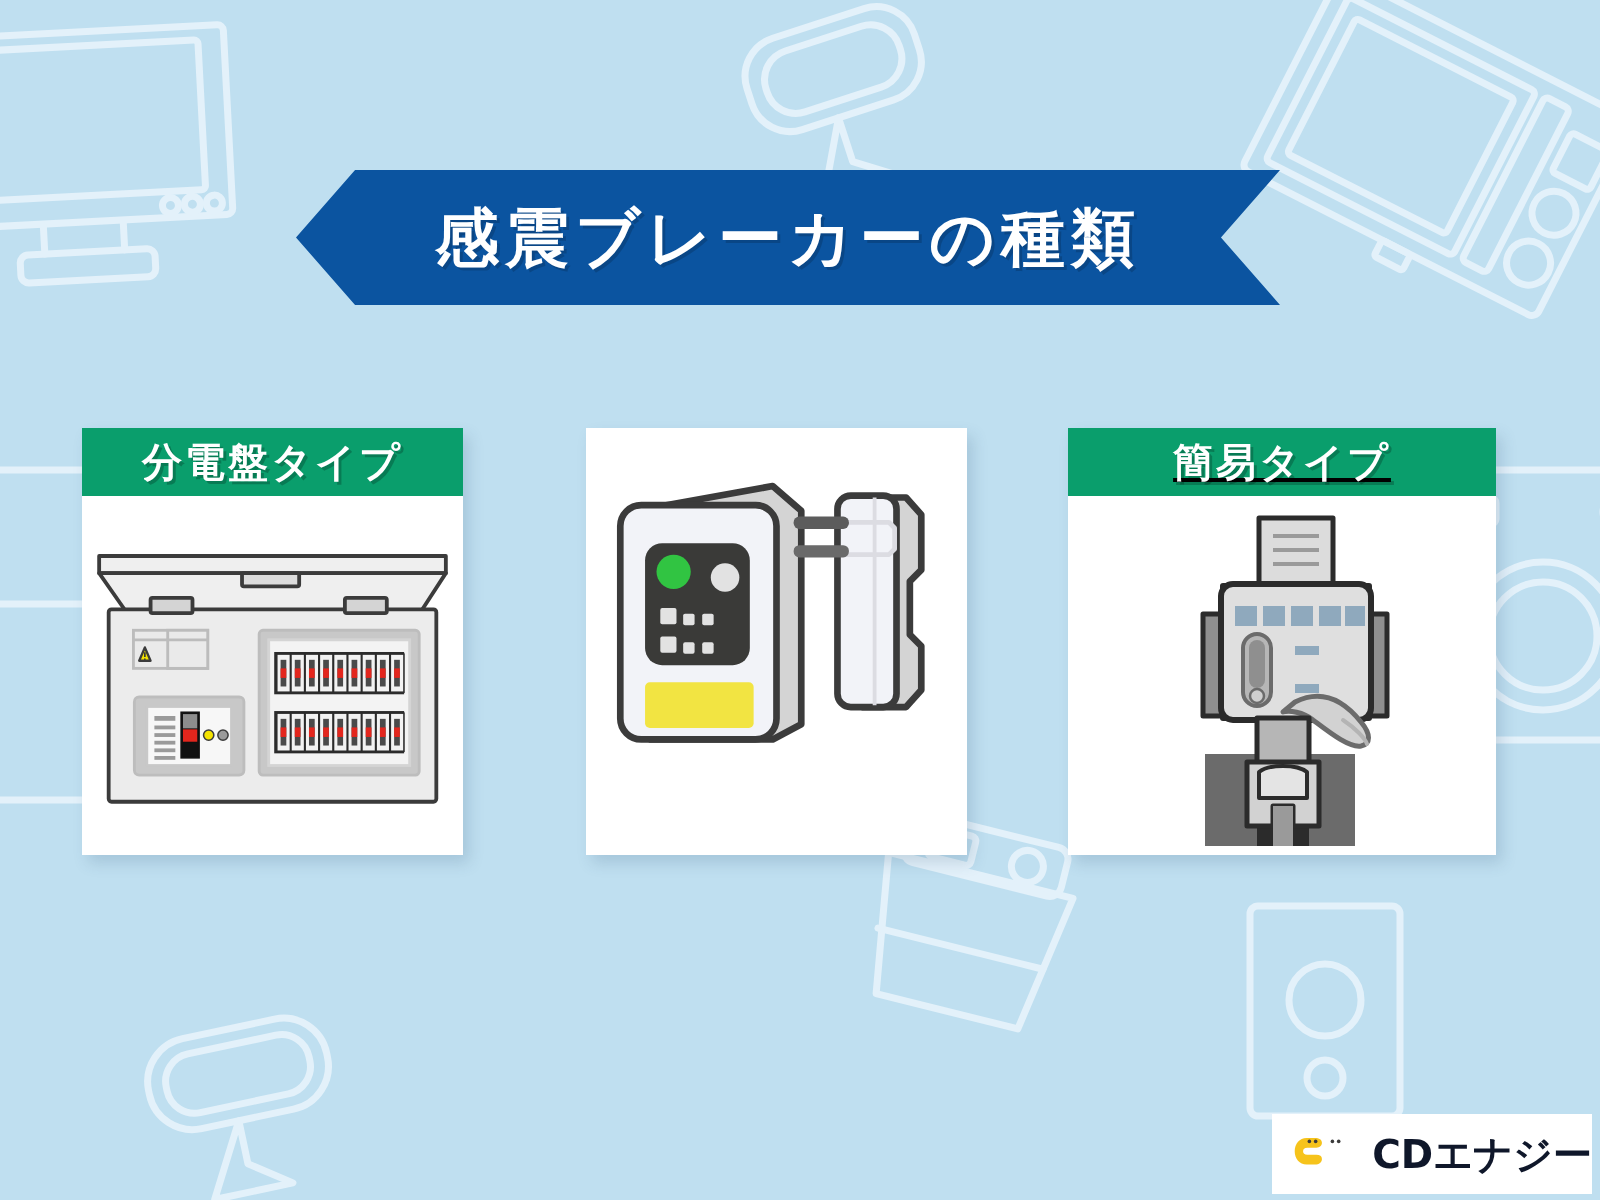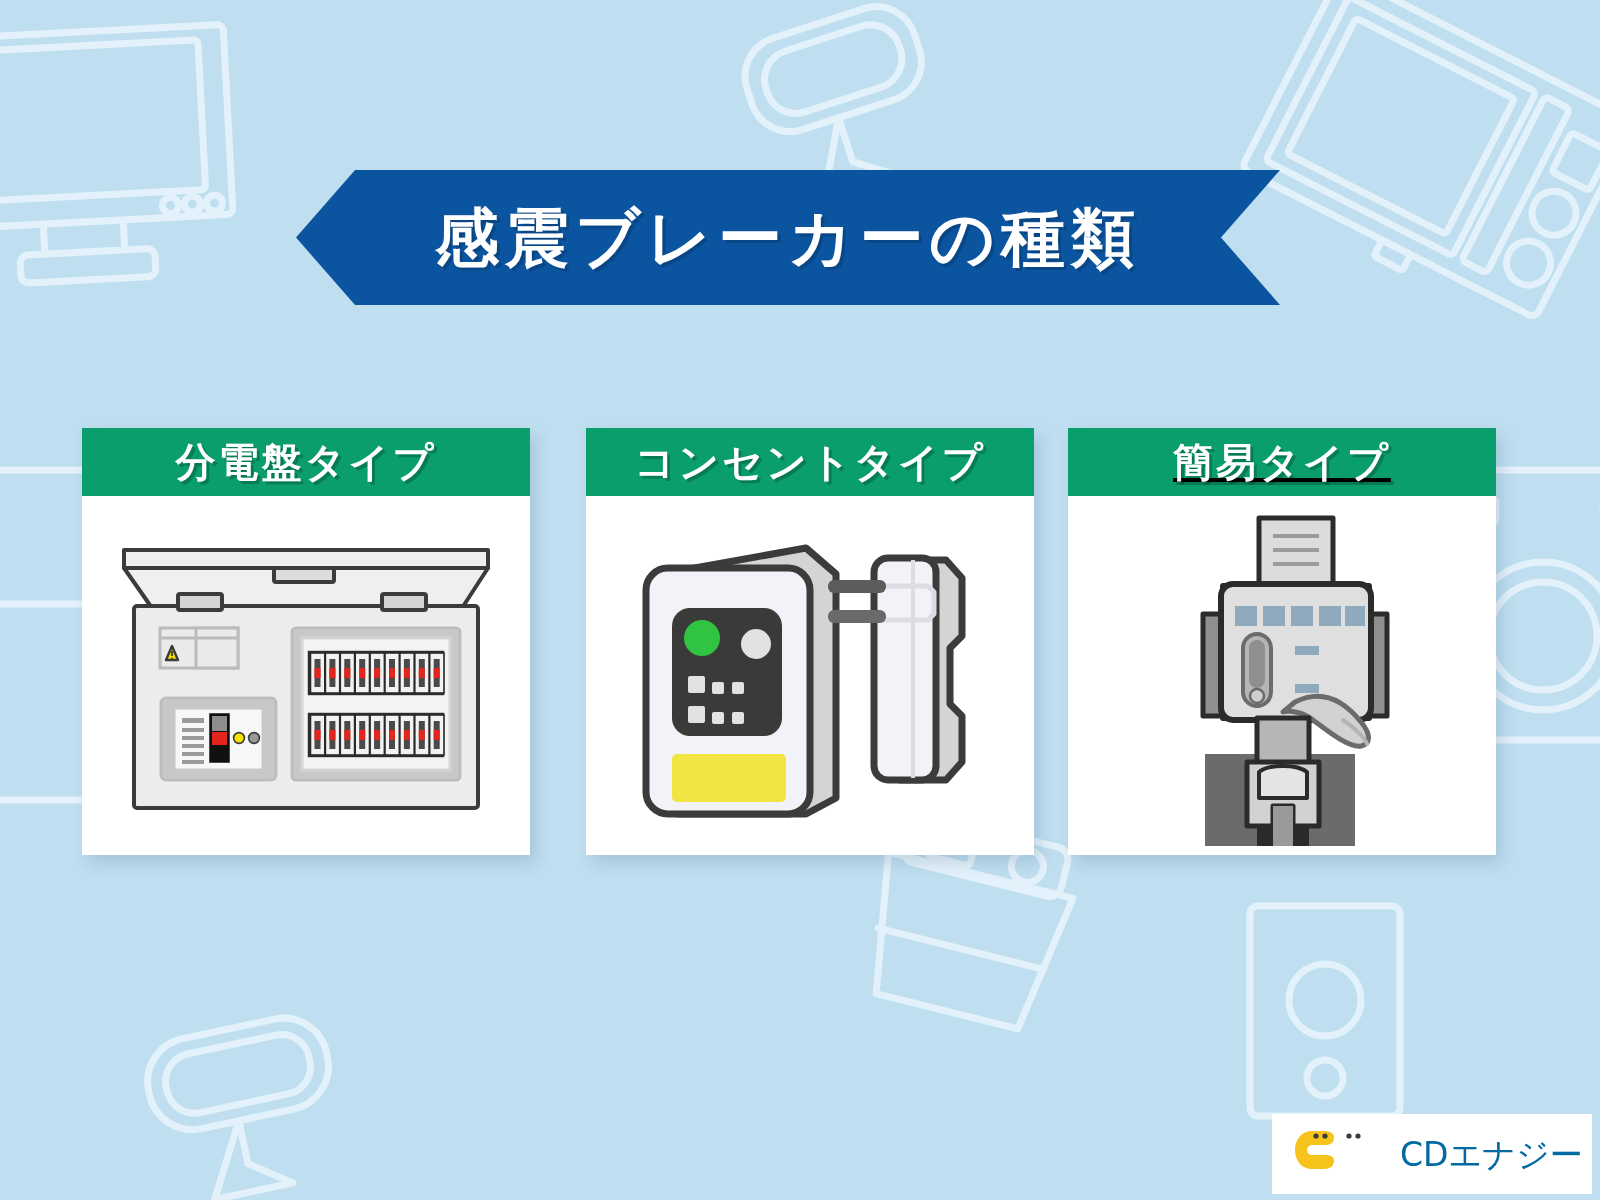--- a/index.html
+++ b/index.html
@@ -27,21 +27,21 @@
     font-weight:bold;
     letter-spacing:6px;
     line-height:1;
     white-space:nowrap;
     text-shadow:3px 3px 0 rgba(0,0,0,0.16);
     font-family:"DejaVu Sans","Liberation Sans",sans-serif;
   }
 
   
   .card{
-    position:absolute;top:428px;width:448px;height:427px;
+    position:absolute;top:428px;width:381px;height:427px;
     box-shadow:6px 8px 14px rgba(40,80,110,0.17);
     background:#ffffff;
     overflow:hidden;
   }
   #card-0{left:82px;}
   #card-1{left:586px;}
   #card-2{left:1068px;width:428px;text-decoration:underline;}
   .card-header{
     height:68px;background:#0a9e6c;
     display:flex;align-items:center;justify-content:center;
@@ -57,21 +57,21 @@
     background:#ffffff;
   }
 
   
   .logo-box{
     position:absolute;left:1272px;top:1114px;width:320px;height:80px;
     background:#ffffff;display:flex;align-items:center;padding-left:22px;
     box-sizing:border-box;gap:14px;
   }
   .logo-text{
-    color:#0369a1;font-size:33px;font-weight:normal;letter-spacing:0px;
+    color:#0f172a;font-size:39px;font-weight:bold;letter-spacing:0px;
     line-height:1;white-space:nowrap;
     font-family:"DejaVu Sans","Liberation Sans",sans-serif;
   }
 </style>
 </head>
 <body>
 
 <div id="stage">
 
   <svg class="bg-deco" viewBox="0 0 1600 1200" xmlns="http://www.w3.org/2000/svg">
@@ -294,23 +294,20 @@
             <rect x="323.7" y="199" width="14.3" height="40" fill="#f2f2f2" stroke="#2b2b2b" stroke-width="1.6"></rect>
             <rect x="327.7" y="205" width="6" height="28" fill="#4a4a4a"></rect>
             <rect x="327.7" y="214" width="6" height="10" fill="#e3261d"></rect>
           </g>
         </g>
       </svg>
     </div>
   </div>
 
   <div class="card" id="card-1">
-    <div class="card-header">
-      <span class="card-title">コンセントタイプ</span>
-    </div>
     <div class="card-body">
       <svg width="400" height="320" viewBox="0 0 400 320" xmlns="http://www.w3.org/2000/svg">
 
         <g stroke="#3b3b3b" stroke-width="7" stroke-linejoin="round" stroke-linecap="round">
           <path d="M68 55 L196 32 L226 58 L226 282 L196 298 L68 298 Z" fill="#d4d4d4"></path>
 
           <rect x="36" y="52" width="164" height="246" rx="22" fill="#f2f3f8"></rect>
         </g>
 
         <rect x="62" y="92" width="110" height="128" rx="18" fill="#3a3a38"></rect>

